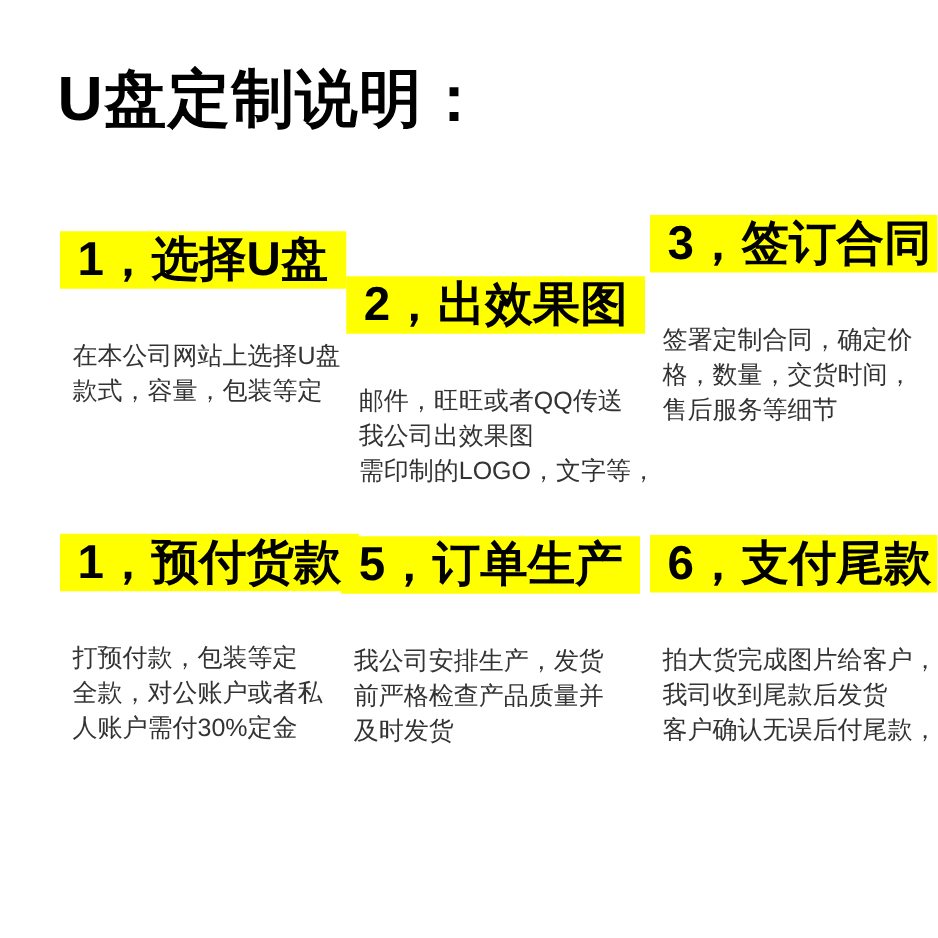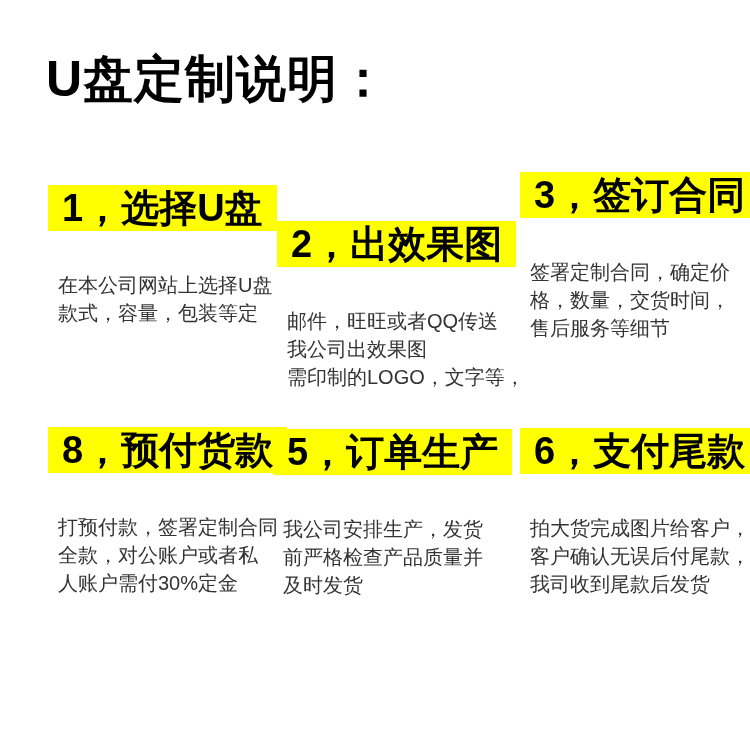--- a/index.html
+++ b/index.html
@@ -84,39 +84,39 @@
   <div class="step s2">
     <div class="step-label">3，签订合同</div>
     <div class="step-description">
       <div class="line">签署定制合同，确定价</div>
       <div class="line">格，数量，交货时间，</div>
       <div class="line">售后服务等细节</div>
     </div>
   </div>
 
   <div class="step s3">
-    <div class="step-label">8，预付货款</div>
+    <div class="step-label">1，预付货款</div>
     <div class="step-description">
-      <div class="line">打预付款，签署定制合同</div>
+      <div class="line">打预付款，包装等定</div>
       <div class="line">全款，对公账户或者私</div>
       <div class="line">人账户需付30%定金</div>
     </div>
   </div>
 
   <div class="step s4">
     <div class="step-label">5，订单生产</div>
     <div class="step-description">
       <div class="line">我公司安排生产，发货</div>
       <div class="line">前严格检查产品质量并</div>
       <div class="line">及时发货</div>
     </div>
   </div>
 
   <div class="step s5">
     <div class="step-label">6，支付尾款</div>
     <div class="step-description">
       <div class="line">拍大货完成图片给客户，</div>
+      <div class="line">我司收到尾款后发货</div>
       <div class="line">客户确认无误后付尾款，</div>
-      <div class="line">我司收到尾款后发货</div>
     </div>
   </div>
 
 </div>
 
 </body></html>

